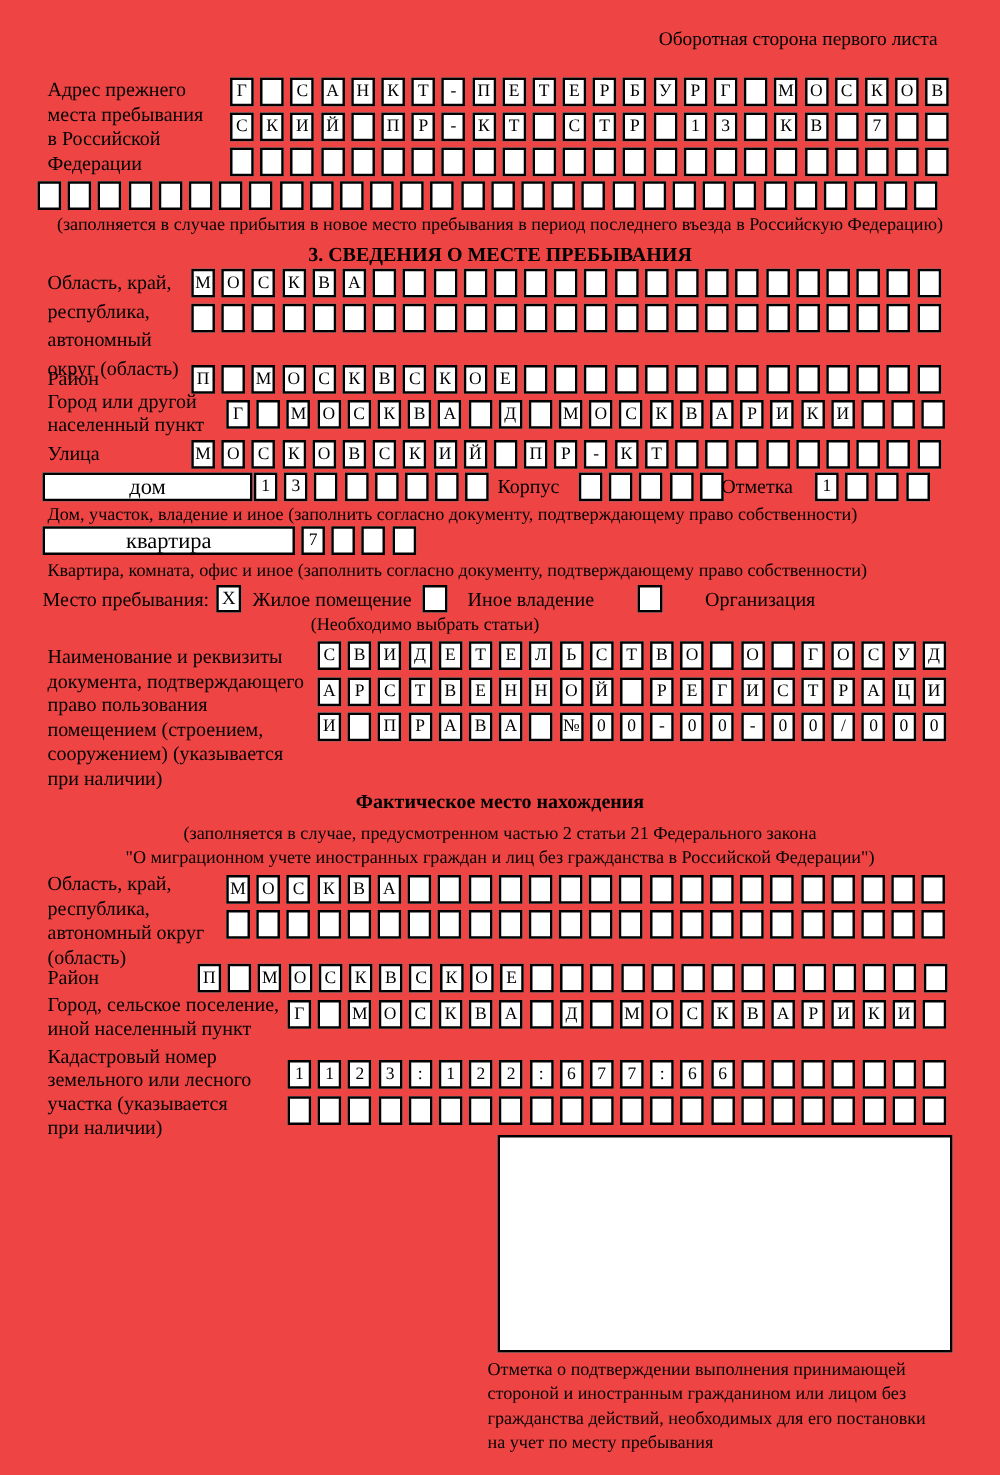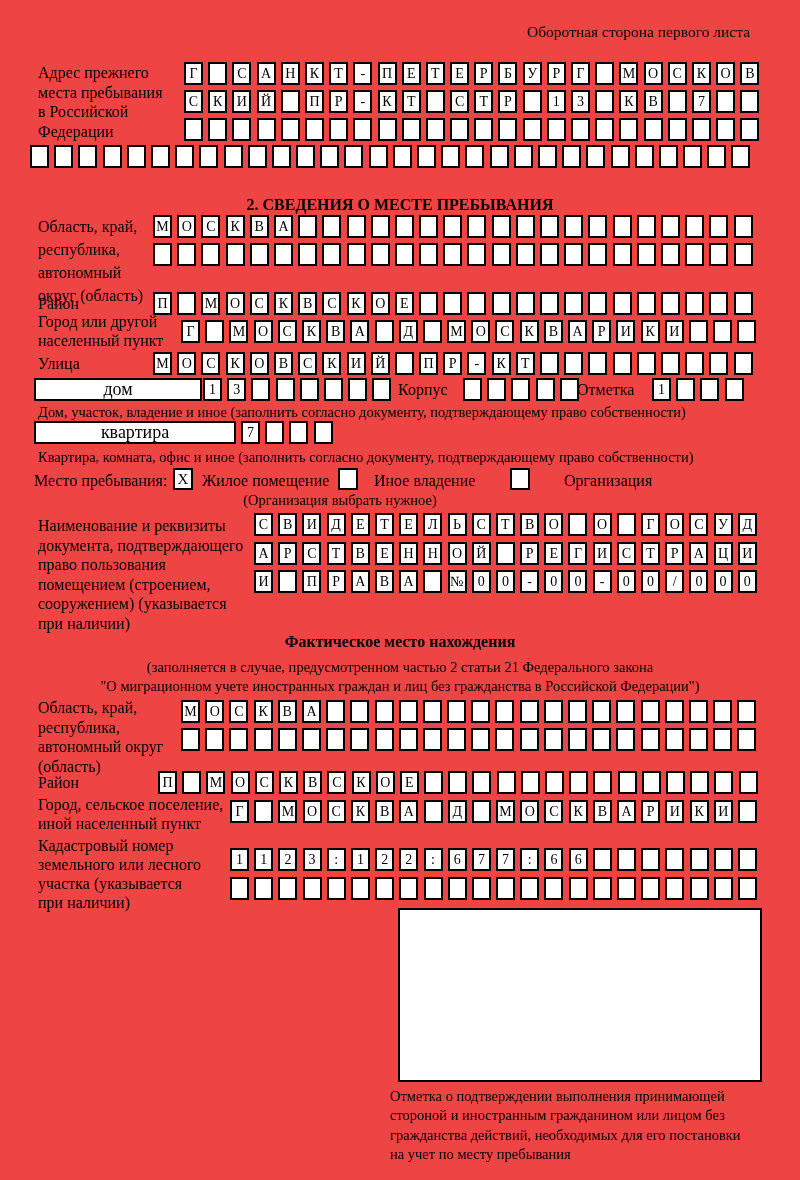--- a/index.html
+++ b/index.html
@@ -167,22 +167,23 @@
       <span class="cell"></span>
       <span class="cell"></span>
       <span class="cell"></span>
       <span class="cell"></span>
       <span class="cell"></span>
       <span class="cell"></span>
       <span class="cell"></span>
       <span class="cell"></span>
       <span class="cell"></span>
     </div>
-
-  <div class="title" style="top:196px">2. СВЕДЕНИЯ О МЕСТЕ ПРЕБЫВАНИЯ</div>
+  <div class="note center" style="top:171px">(заполняется в случае прибытия в новое место пребывания в период последнего въезда в Российскую Федерацию)</div>
+
+  <div class="title" style="top:196px">3. СВЕДЕНИЯ О МЕСТЕ ПРЕБЫВАНИЯ</div>
 
   <div class="label" style="left:38px;top:215px;line-height:23px">Область, край,
 республика,
 автономный
 округ (область)</div>
   <div class="cellrow" style="left:153px;top:215px">
       <span class="cell">М</span>
       <span class="cell">О</span>
       <span class="cell">С</span>
       <span class="cell">К</span>
@@ -360,21 +361,21 @@
     </div>
   <div class="note" style="left:38px;top:448px">Квартира, комната, офис и иное (заполнить согласно документу, подтверждающему право собственности)</div>
 
   <div class="label" style="left:34px;top:471px">Место пребывания:</div>
   <div class="cbox" style="left:173px;top:468px">X</div>
   <div class="label" style="left:202px;top:471px">Жилое помещение</div>
   <div class="cbox" style="left:338px;top:468px"></div>
   <div class="label" style="left:374px;top:471px">Иное владение</div>
   <div class="cbox" style="left:510px;top:468px"></div>
   <div class="label" style="left:564px;top:471px">Организация</div>
-  <div class="note" style="left:240px;top:491px;width:200px;text-align:center">(Организация выбрать нужное)</div>
+  <div class="note" style="left:240px;top:491px;width:200px;text-align:center">(Необходимо выбрать статьи)</div>
 
   <div class="label" style="left:38px;top:516px">Наименование и реквизиты
 документа, подтверждающего
 право пользования
 помещением (строением,
 сооружением) (указывается
 при наличии)</div>
   <div class="cellrow" style="left:254px;top:513px">
       <span class="cell">С</span>
       <span class="cell">В</span>

